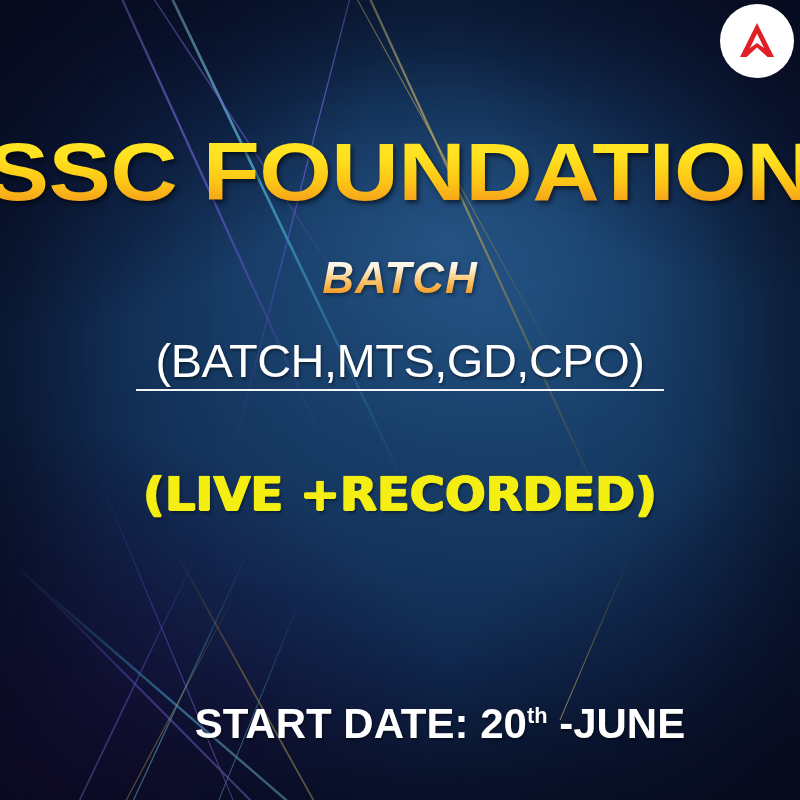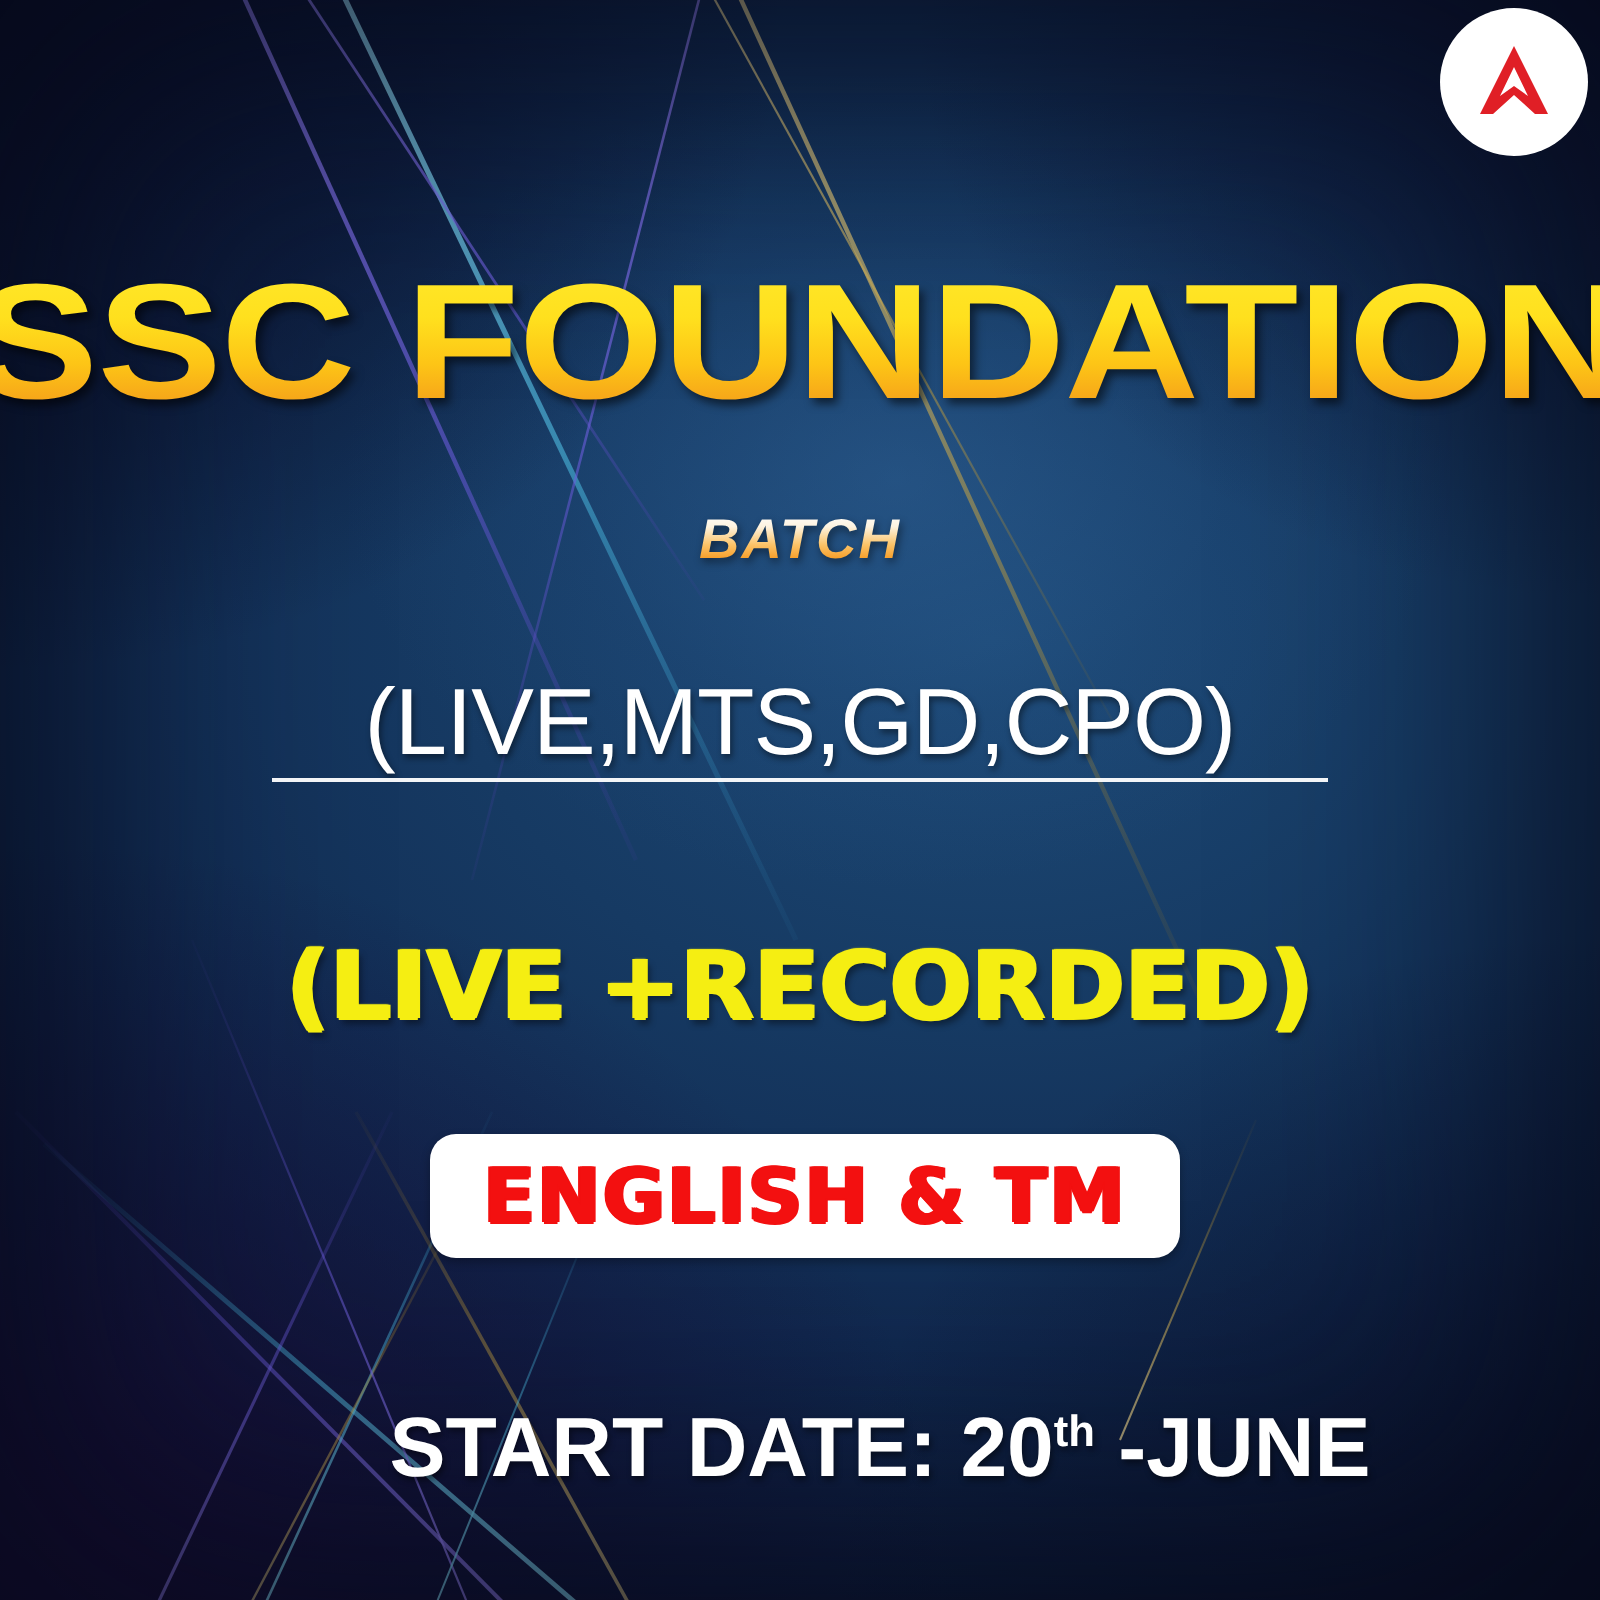--- a/index.html
+++ b/index.html
@@ -111,21 +111,21 @@
     -webkit-text-fill-color: transparent;
     filter: drop-shadow(2px 3px 2px rgba(0,0,0,0.55));
   }
 
   .batch {
     position: absolute;
     top: 256px;
     left: 0;
     width: 800px;
     text-align: center;
-    font-size: 28px;
+    font-size: 44px;
     line-height: 1;
     font-weight: 700;
     font-style: italic;
     letter-spacing: 1px;
     white-space: nowrap;
     background-image: linear-gradient(180deg, #ffffff 0%, #fdf3e0 26%, #fbc46a 58%, #f69a22 86%, #f08b12 100%);
     -webkit-background-clip: text;
     background-clip: text;
     color: transparent;
     -webkit-text-fill-color: transparent;
@@ -305,28 +305,25 @@
     </svg>
   </div>
 
   <div class="content">
 
     <div class="title">SSC FOUNDATION</div>
 
     <div class="batch">BATCH</div>
 
     <div class="exams-wrap">
-      <div class="exams">(LIVE,MTS,GD,CPO)</div>
+      <div class="exams">(BATCH,MTS,GD,CPO)</div>
       <div class="exams-underline"></div>
     </div>
 
     <div class="live">(LIVE +RECORDED)</div>
 
-    <div class="badge">
-      <span class="badge-text">ENGLISH &amp; TM</span>
-    </div>
 
     <div class="startdate">
       <span>START DATE: 20</span><sup>th</sup><span> -JUNE</span>
     </div>
 
   </div>
 </div>
 
 </body></html>

